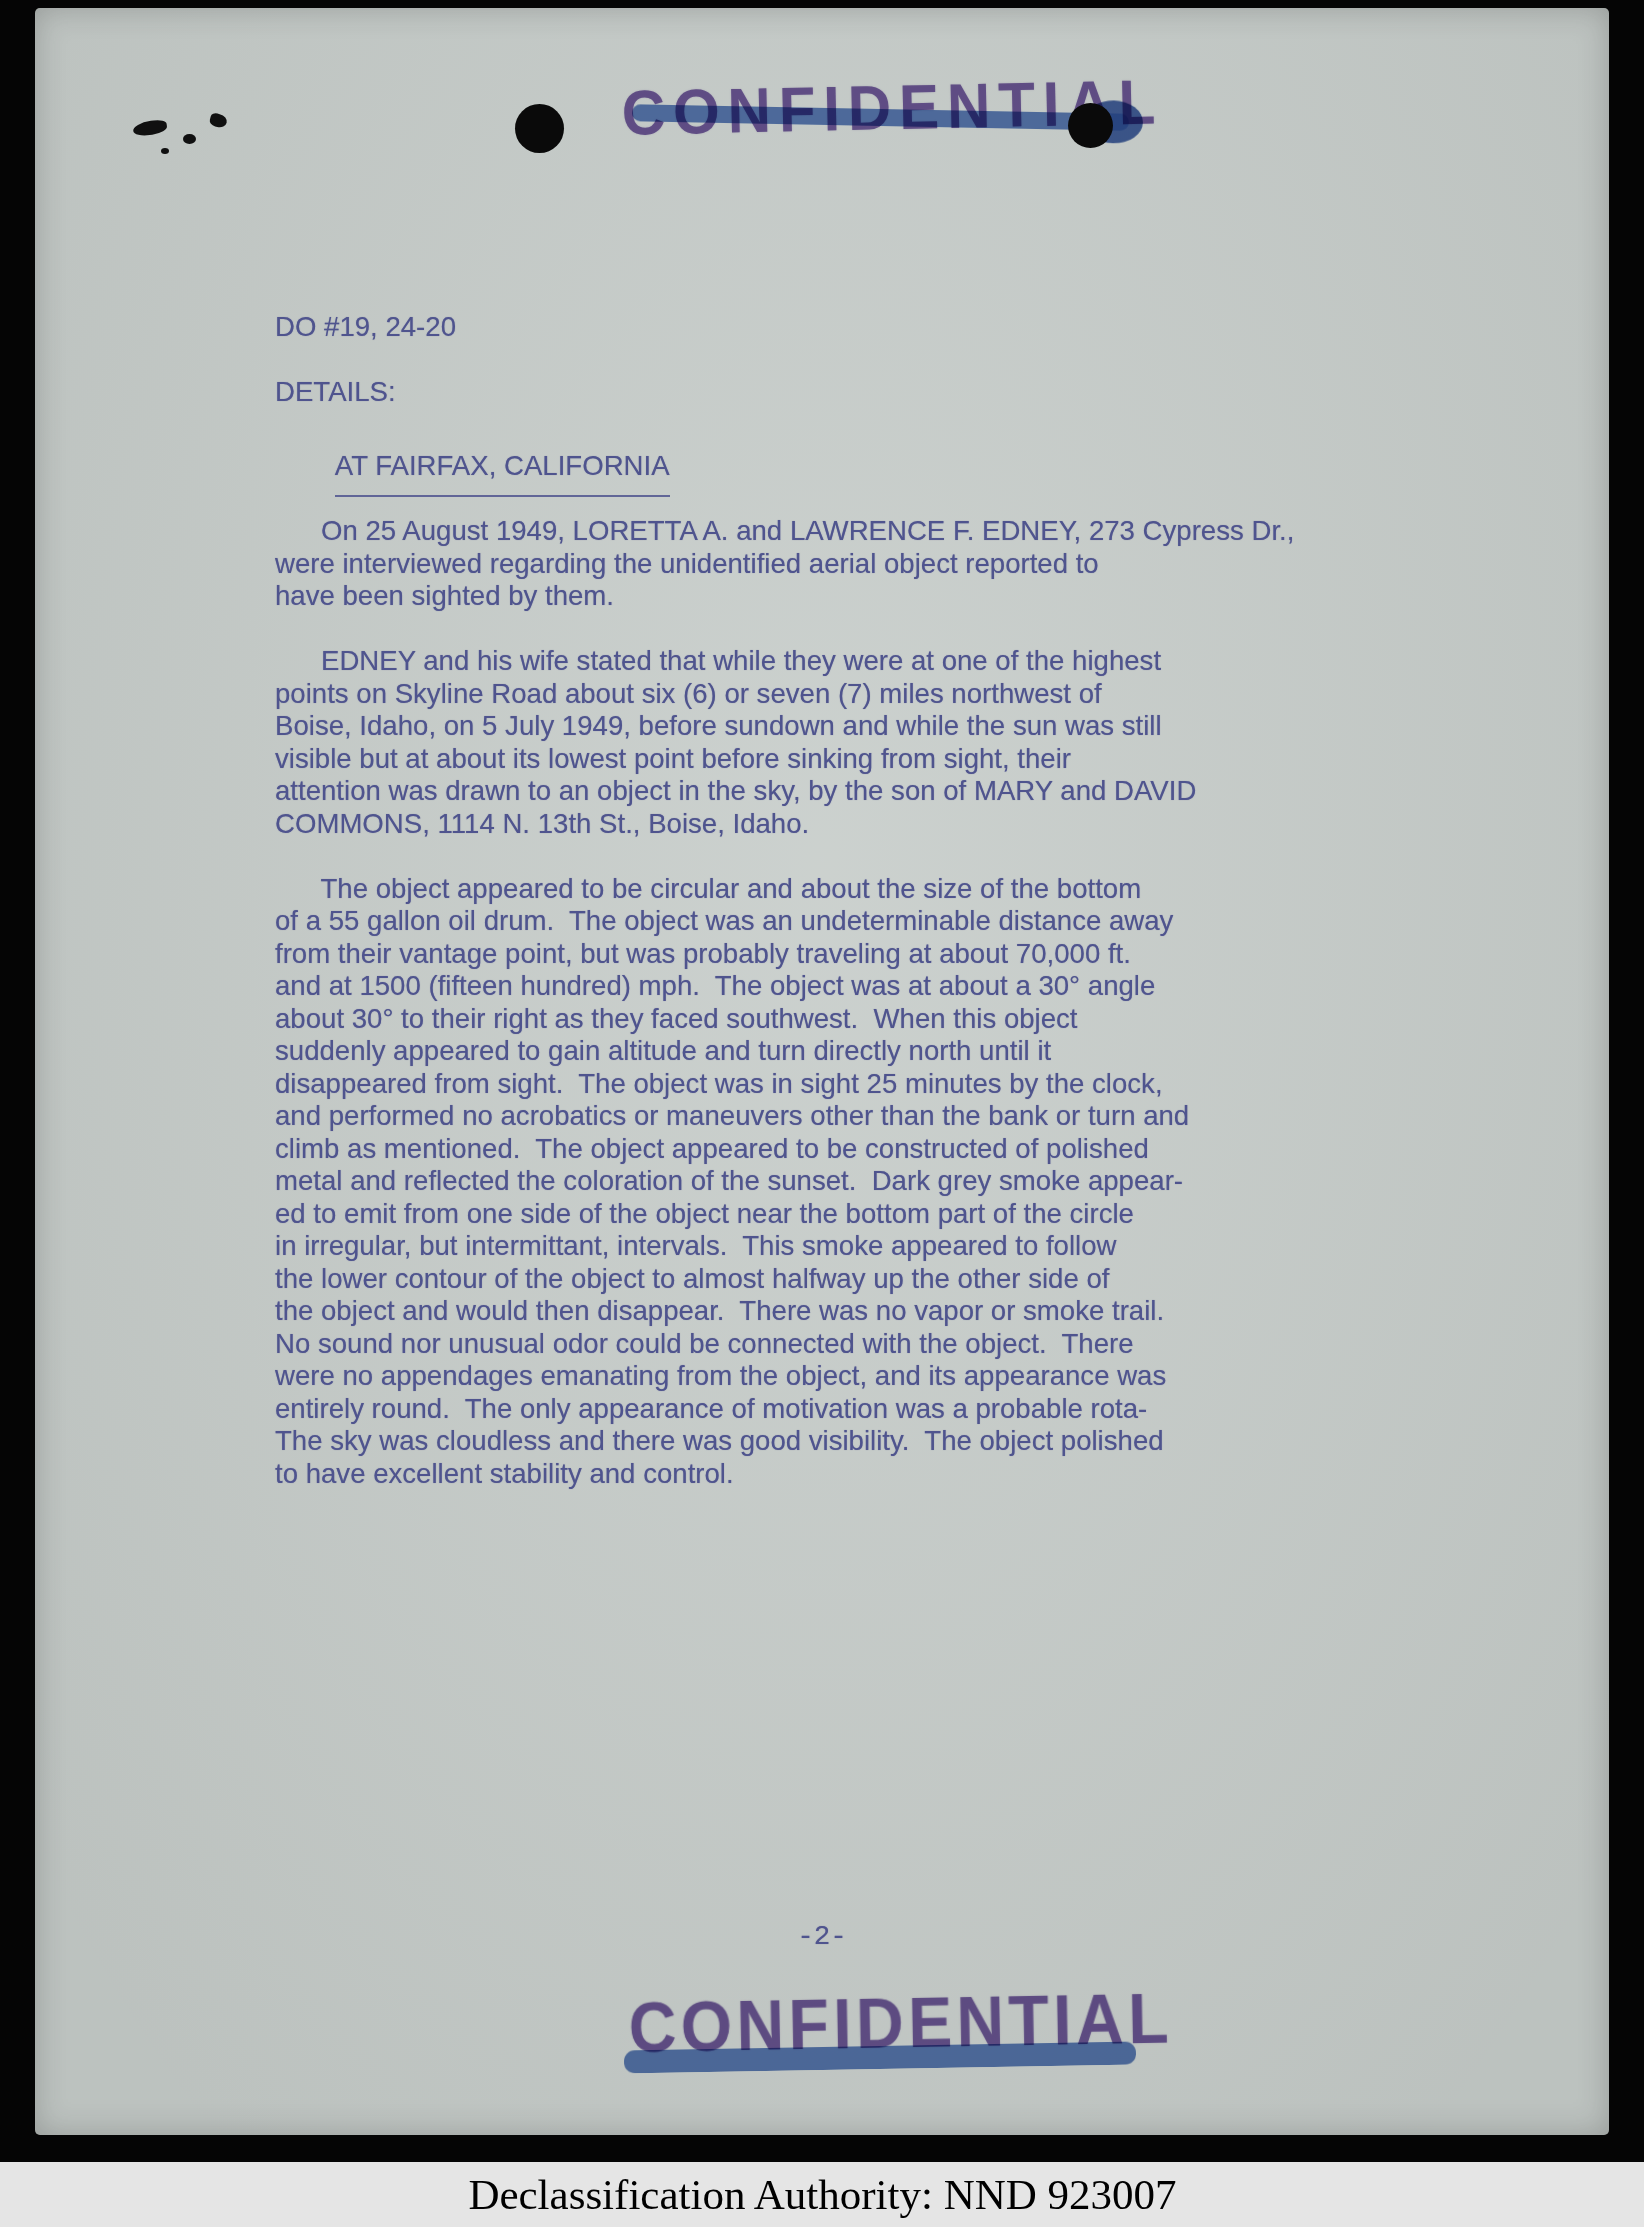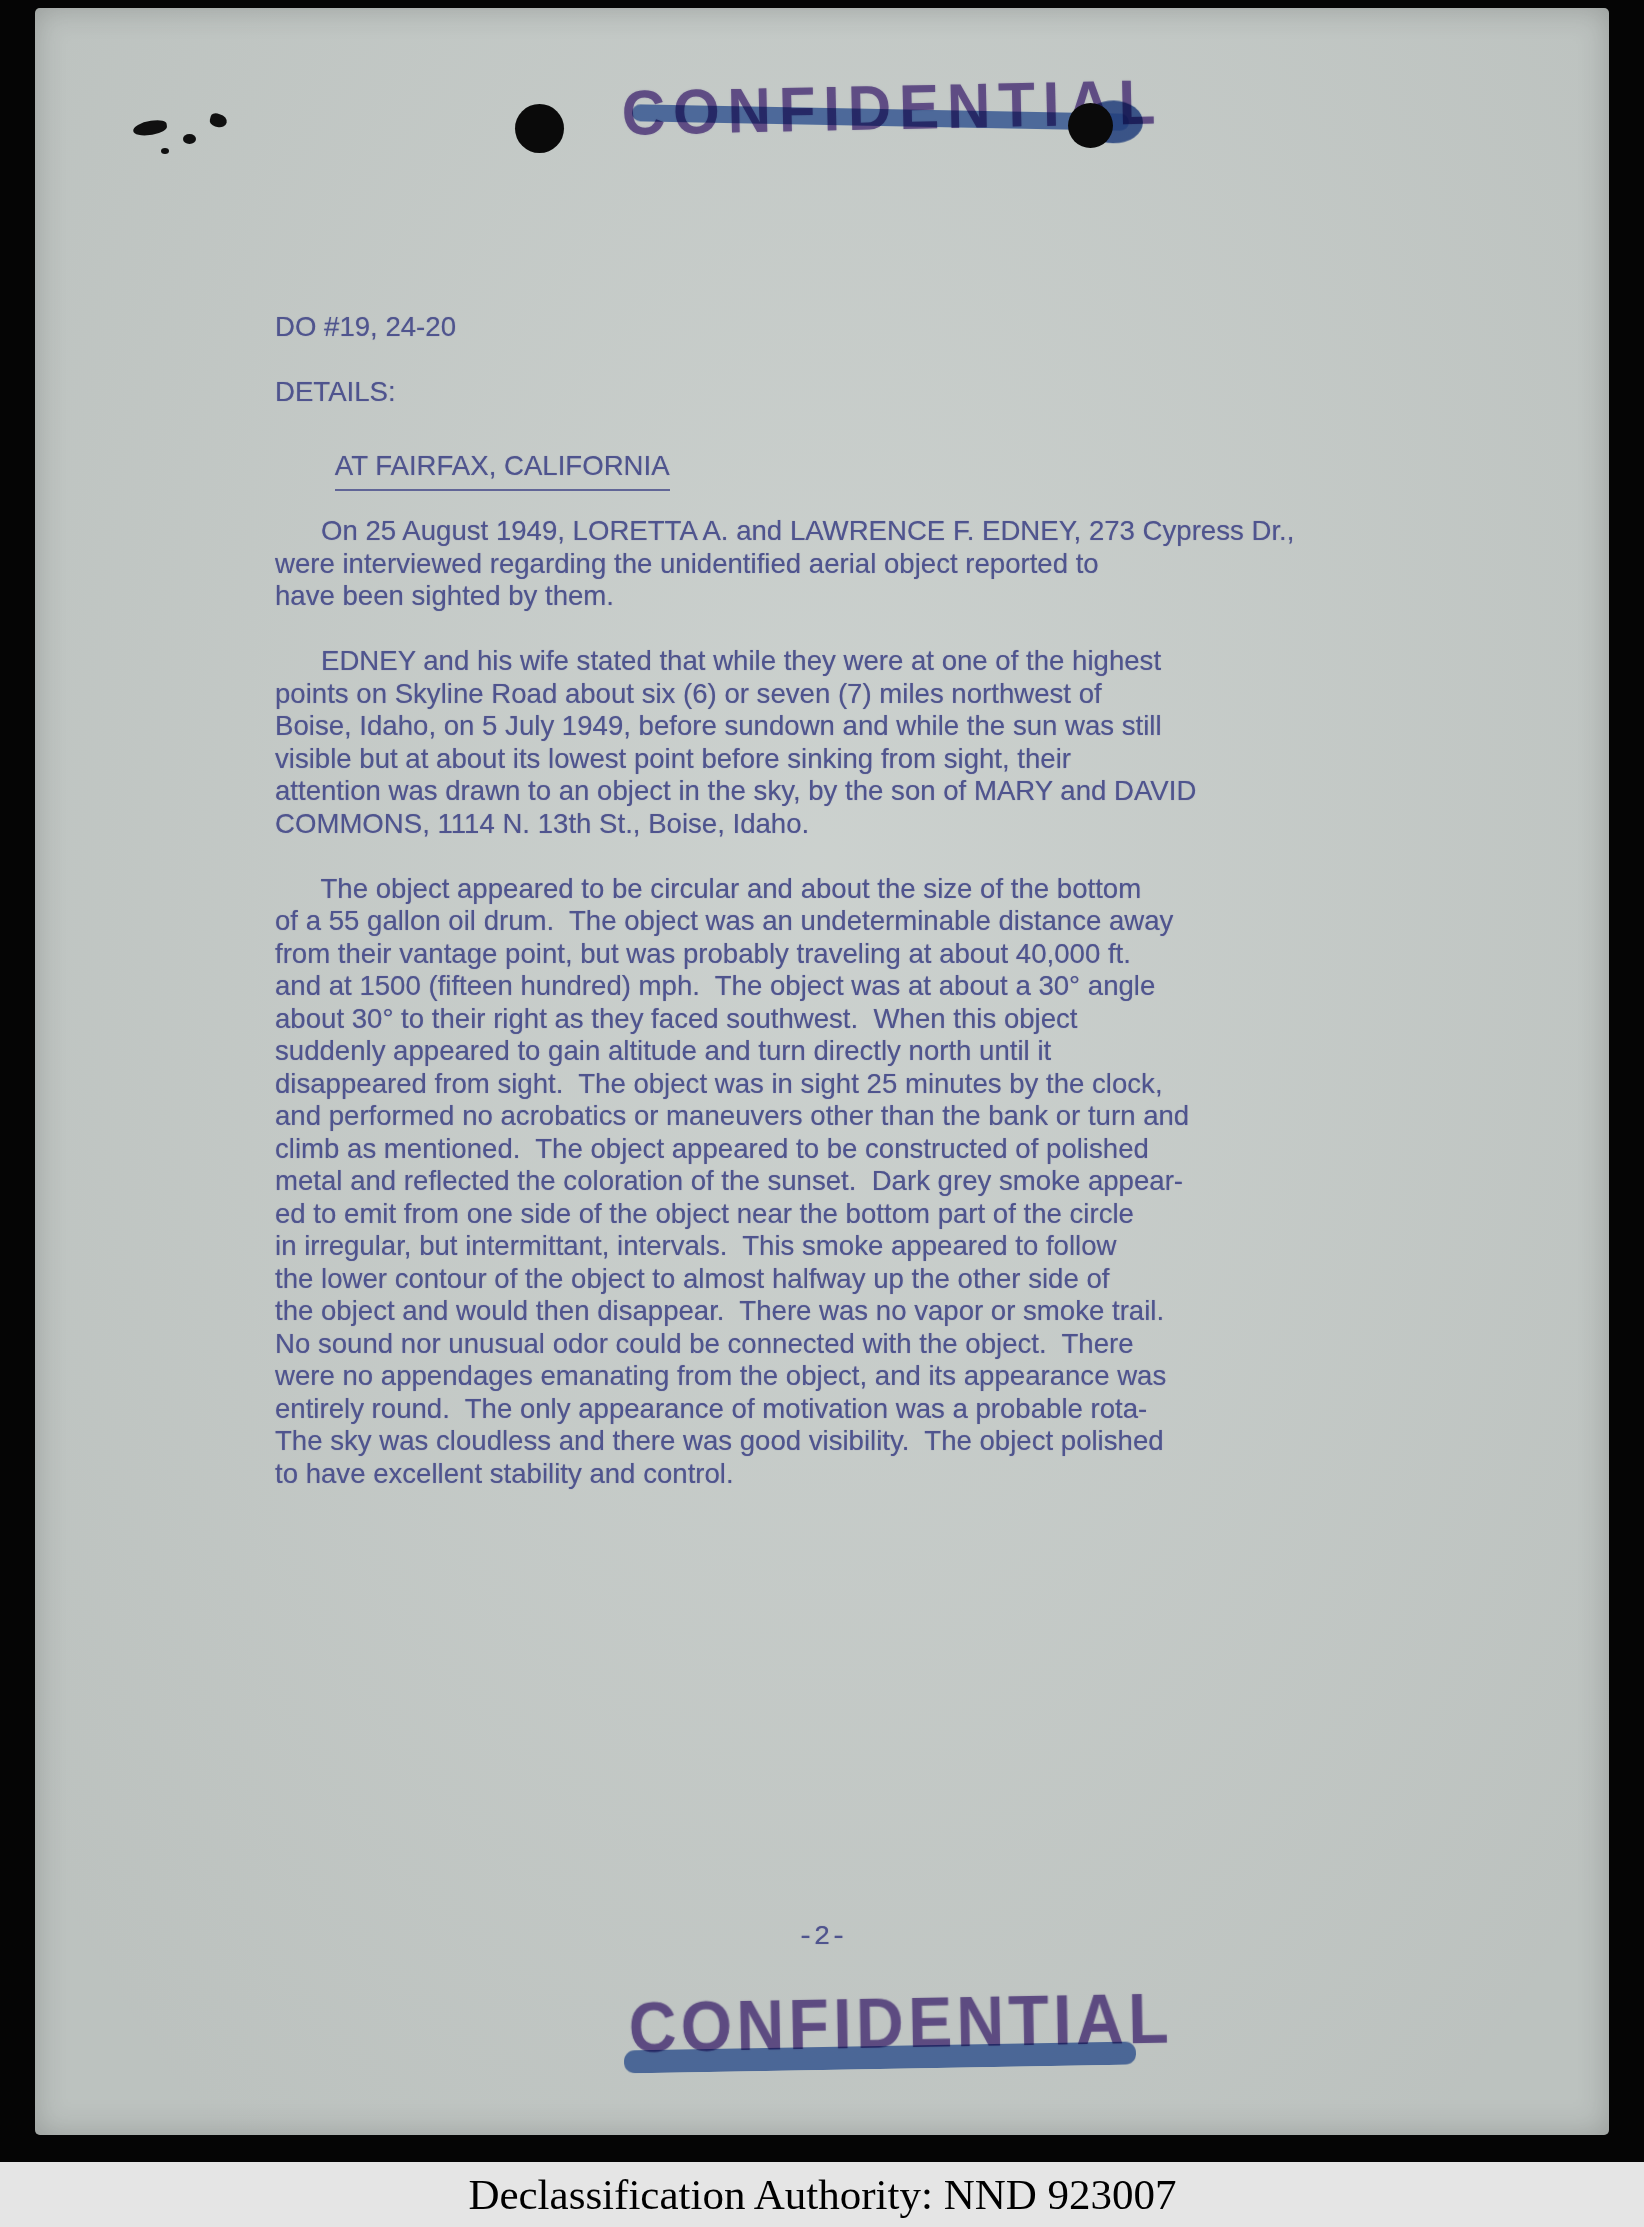--- a/index.html
+++ b/index.html
@@ -110,21 +110,21 @@
     line-height: 32.5px;
     color: #4f548e;
     text-shadow: 0 0 1px rgba(79, 84, 142, 0.55);
   }
   .line { white-space: pre; }
   .doc-ref   { margin-bottom: 32.5px; }
   .details   { margin-bottom: 42px; }
   .section-title-row { margin-bottom: 32.5px; }
   .section-title {
     border-bottom: 2px solid rgba(79, 84, 142, 0.85);
-    padding-bottom: 8px;
+    padding-bottom: 14px;
   }
   .para { margin-bottom: 32.5px; }
   .page-number {
     position: absolute;
     left: 0;
     right: 0;
     top: 1913px;
     text-align: center;
     font-family: "Liberation Mono", "DejaVu Sans Mono", monospace;
     font-size: 27.6px;
@@ -186,21 +186,21 @@
           <div class="line">Boise, Idaho, on 5 July 1949, before sundown and while the sun was still</div>
           <div class="line">visible but at about its lowest point before sinking from sight, their</div>
           <div class="line">attention was drawn to an object in the sky, by the son of MARY and DAVID</div>
           <div class="line">COMMONS, 1114 N. 13th St., Boise, Idaho.</div>
         </div>
 
       <div class="para">
 
       <div class="line">      The object appeared to be circular and about the size of the bottom</div>
           <div class="line">of a 55 gallon oil drum.  The object was an undeterminable distance away</div>
-          <div class="line">from their vantage point, but was probably traveling at about 40,000 ft.</div>
+          <div class="line">from their vantage point, but was probably traveling at about 70,000 ft.</div>
           <div class="line">and at 1500 (fifteen hundred) mph.  The object was at about a 30° angle</div>
           <div class="line">about 30° to their right as they faced southwest.  When this object</div>
           <div class="line">suddenly appeared to gain altitude and turn directly north until it</div>
           <div class="line">disappeared from sight.  The object was in sight 25 minutes by the clock,</div>
           <div class="line">and performed no acrobatics or maneuvers other than the bank or turn and</div>
           <div class="line">climb as mentioned.  The object appeared to be constructed of polished</div>
           <div class="line">metal and reflected the coloration of the sunset.  Dark grey smoke appear-</div>
           <div class="line">ed to emit from one side of the object near the bottom part of the circle</div>
           <div class="line">in irregular, but intermittant, intervals.  This smoke appeared to follow</div>
           <div class="line">the lower contour of the object to almost halfway up the other side of</div>

